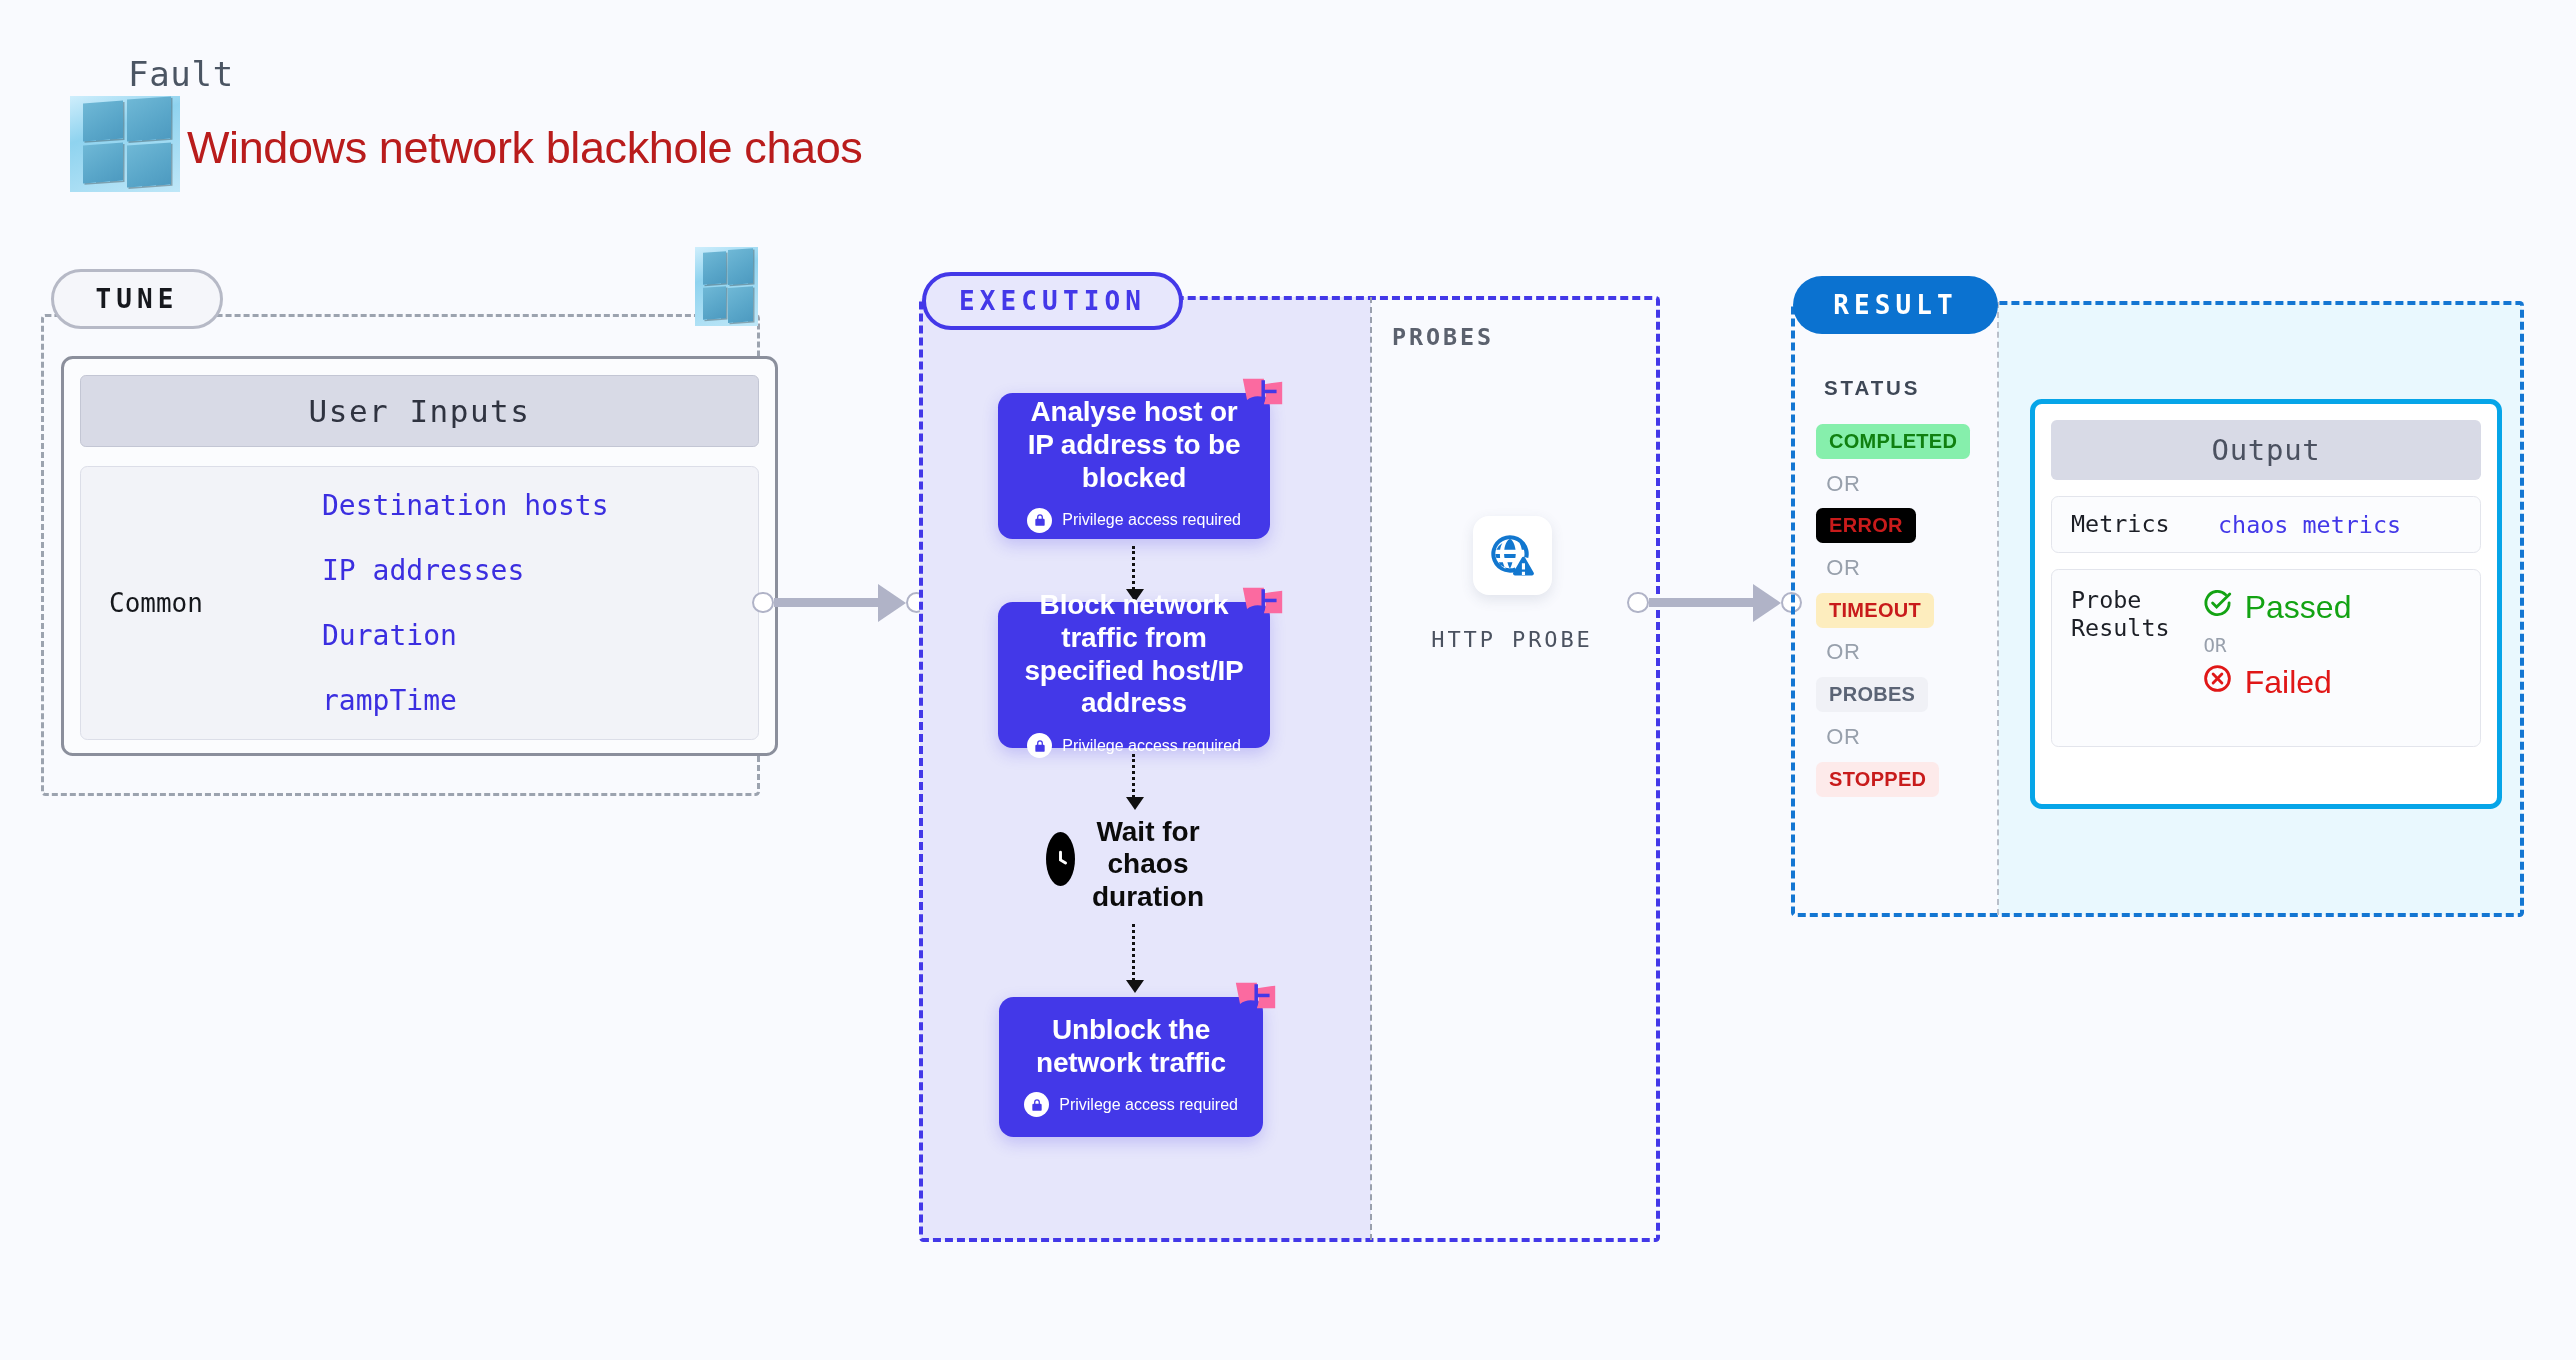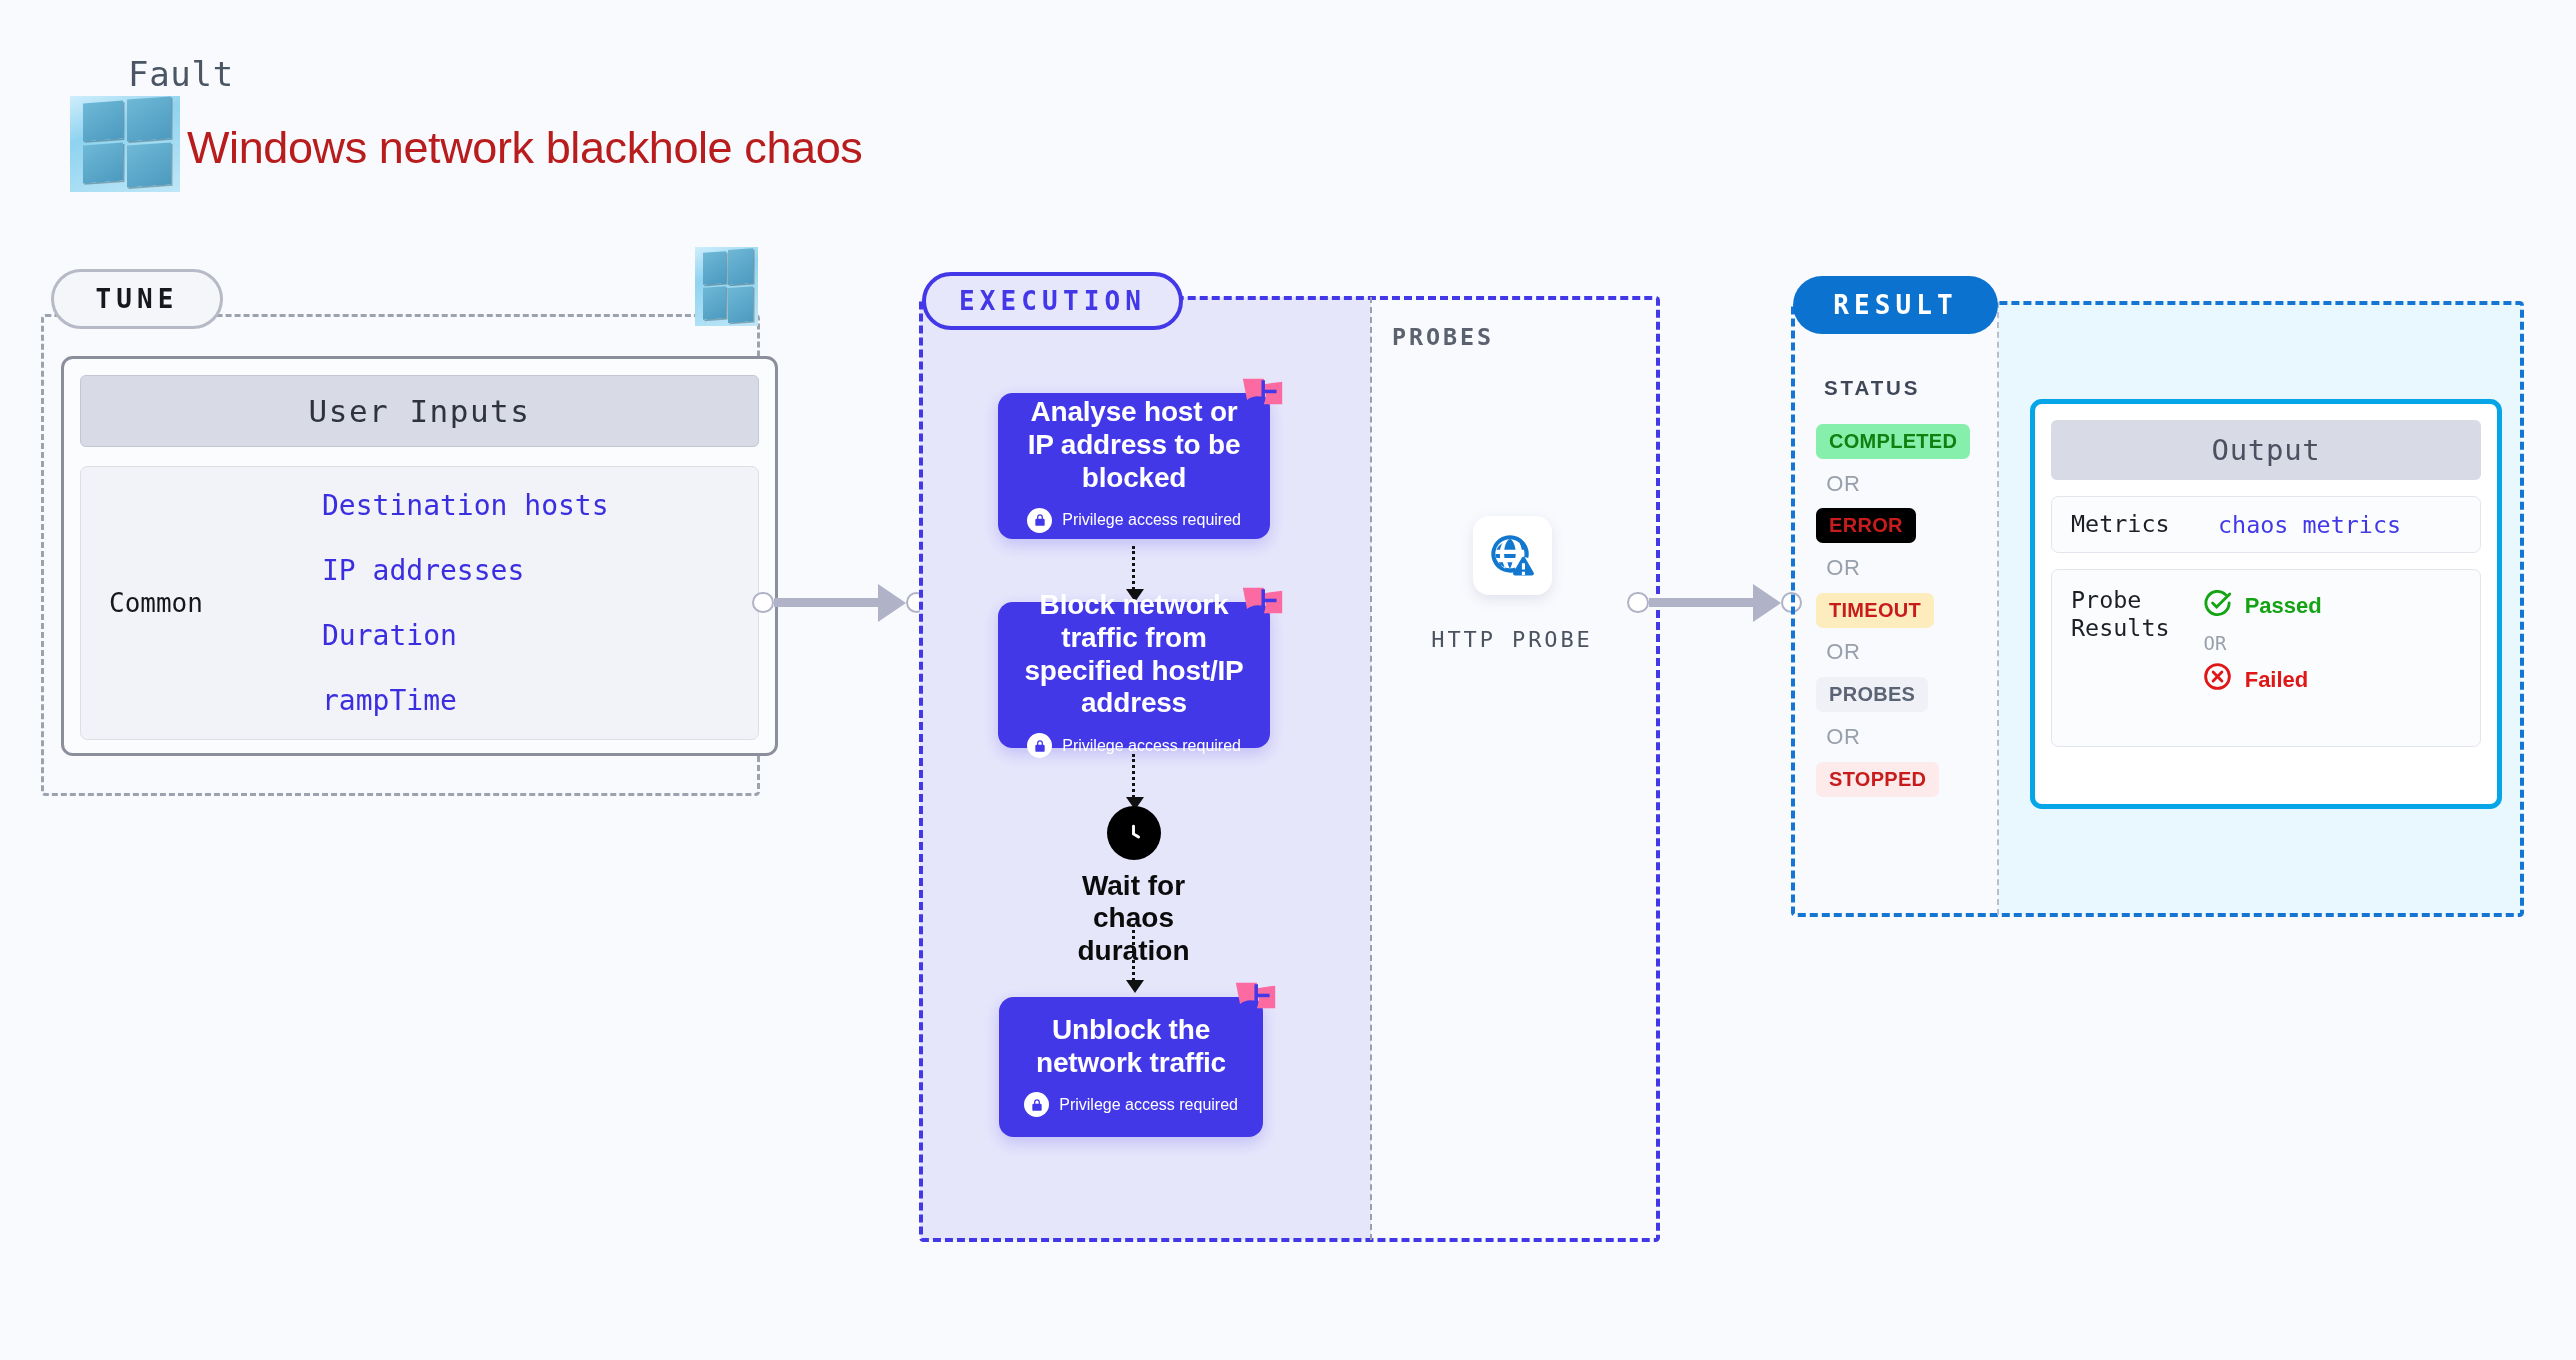--- a/index.html
+++ b/index.html
@@ -268,21 +268,21 @@
   }
   #arrow-1 { left: 1132px; top: 546px; height: 44px; }
   #arrow-2 { left: 1132px; top: 754px; height: 44px; }
   #arrow-3 { left: 1132px; top: 924px; height: 57px; }
 
   #wait-node {
     position: absolute;
     left: 1046px; top: 806px;
     width: 175px;
     display: flex;
-    flex-direction: column;
+    flex-direction: row;
     align-items: center;
   }
   #clock-icon {
     width: 54px; height: 54px;
     border-radius: 50%;
     background: #000000;
     display: flex;
     align-items: center;
     justify-content: center;
   }
@@ -433,22 +433,22 @@
   #probe-results-value {
     display: flex;
     flex-direction: column;
     gap: 7.3px;
     padding-top: 1.5px;
   }
   .probe-state {
     display: flex;
     align-items: center;
     gap: 11.7px;
-    font-size: 22px;
-    font-weight: bold;
+    font-size: 32px;
+    font-weight: normal;
   }
   #probe-or {
     font-family: "DejaVu Sans Mono", monospace;
     font-size: 19px;
     color: #98a0ac;
     margin-left: 1.5px;
   }
 
   
   .connector { position: absolute; height: 25px; display: flex; align-items: center; }

